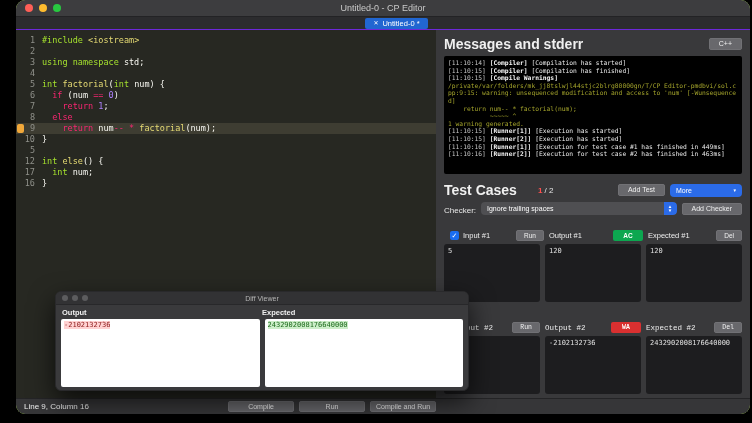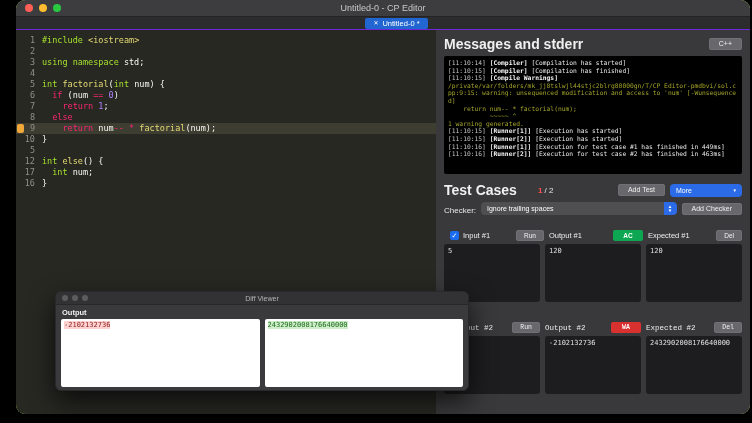--- a/index.html
+++ b/index.html
@@ -300,32 +300,41 @@
           </div>
         </div>
         <div class="case-grid case-boxes">
           <div class="case-box">20</div>
           <div class="case-box">-2102132736</div>
           <div class="case-box">2432902008176640000</div>
         </div>
       </div>
     </div>
 
+    <div class="statusbar">
+      <span class="status-text">Line 9, Column 16</span>
+      <div class="status-buttons">
+        <button class="btn">Compile</button>
+        <button class="btn">Run</button>
+        <button class="btn">Compile and Run</button>
+      </div>
+    </div>
   </div>
 
   <div class="diffwin">
     <div class="diff-titlebar">
       <div class="diff-dots">
         <span class="diff-dot"></span>
         <span class="diff-dot"></span>
         <span class="diff-dot"></span>
       </div>
       <div class="diff-title">Diff Viewer</div>
     </div>
     <div class="diff-labels">
       <div>Output</div>
+      <div>Expected</div>
     </div>
     <div class="diff-panes">
       <div class="diff-pane"><span class="hl-red">-2102132736</span></div>
       <div class="diff-pane"><span class="hl-green">2432902008176640000</span></div>
     </div>
   </div>
 </div>
 
 </body></html>

